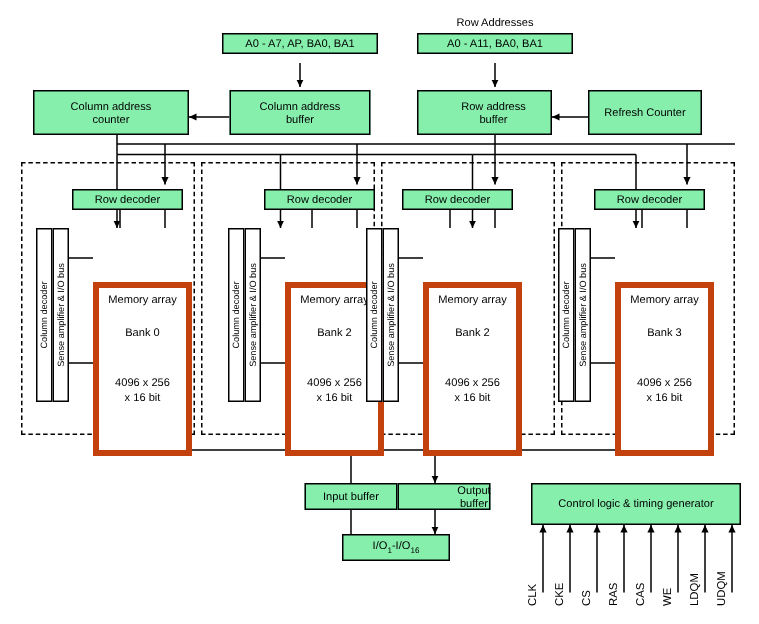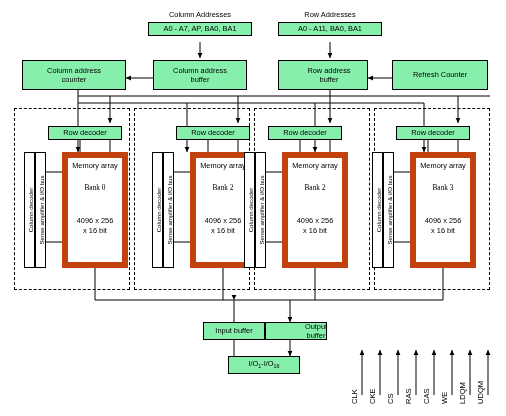--- a/index.html
+++ b/index.html
@@ -38,36 +38,36 @@
   .plainlabel {
     position: absolute;
     font-size: 7.4px;
     color: #000;
     text-align: center;
     white-space: nowrap;
   }
   .bankcell {
     position: absolute;
     box-sizing: border-box;
-    border: 6px solid #c2410c;
+    border: 4px solid #c2410c;
     background: #fff;
     font-size: 7.4px;
     color: #000;
     text-align: center;
+    margin-top: 36px;
   }
   .bankcell .ttl {
     position: absolute;
     left: 0; right: 0;
     top: 3px;
   }
   .bankcell .bname {
     position: absolute;
     left: 0; right: 0;
     top: 25px;
-    font-family: Liberation Serif, serif;
   }
   .bankcell .bsize {
     position: absolute;
     left: 0; right: 0;
     top: 58px;
     line-height: 1.3;
   }
   .vstrip {
     position: absolute;
     box-sizing: border-box;
@@ -180,33 +180,32 @@
       <path d="M380,395 L380,350" marker-end="url(#ar)"></path>
       <path d="M398,395 L398,350" marker-end="url(#ar)"></path>
       <path d="M416,395 L416,350" marker-end="url(#ar)"></path>
       <path d="M434,395 L434,350" marker-end="url(#ar)"></path>
       <path d="M452,395 L452,350" marker-end="url(#ar)"></path>
       <path d="M470,395 L470,350" marker-end="url(#ar)"></path>
       <path d="M488,395 L488,350" marker-end="url(#ar)"></path>
     </g>
   </svg>
 
-  <div class="plainlabel" style="left:148px; top:10px; width:104px;">Column Addresses</div>
   <div class="box" style="left:148px; top:22px; width:104px; height:14px;">A0 - A7, AP, BA0, BA1</div>
 
   <div class="plainlabel" style="left:278px; top:10px; width:104px;">Row Addresses</div>
   <div class="box" style="left:278px; top:22px; width:104px; height:14px;">A0 - A11, BA0, BA1</div>
 
   <div class="box" style="left:22px; top:60px; width:104px; height:30px; white-space:pre-line;">Column address
 counter</div>
   <div class="box" style="left:153px; top:60px; width:94px; height:30px; white-space:pre-line;">Column address
 buffer</div>
   <div class="box" style="left:278px; top:60px; width:90px; height:30px; white-space:pre-line;padding-left:12px;">Row address
 buffer</div>
-  <div class="box" style="left:392px; top:60px; width:96px; height:30px; white-space:pre-line;">Refresh Counter</div>
+  <div class="box" style="left:392px; top:60px; width:76px; height:30px; white-space:pre-line;">Refresh Counter</div>
 
   <div class="dashbox" style="left:14px; top:108px; width:116px; height:182px;"></div>
   <div class="dashbox" style="left:134px; top:108px; width:116px; height:182px;"></div>
   <div class="dashbox" style="left:254px; top:108px; width:116px; height:182px;"></div>
   <div class="dashbox" style="left:374px; top:108px; width:116px; height:182px;"></div>
 
   <div class="box" style="left:48px; top:126px; width:74px; height:14px;">Row decoder</div>
   <div class="vstrip" style="left:24px; top:152px; width:11px; height:116px;">
     <span>Column decoder</span>
   </div>
@@ -272,20 +271,21 @@
 
   <div class="box" style="left:203px; top:322px; width:62px; height:18px;">Input buffer</div>
   <div class="box" style="left:265px; top:322px; width:62px; height:18px;padding-left:40px;">Output buffer</div>
 
   <div class="box" style="left:228px; top:356px; width:72px; height:18px;">
     <span>
       <span>I/O</span><span class="iosub">1</span><span>-I/O</span><span class="iosub">16</span>
     </span>
   </div>
 
+  <div class="box" style="left:354px; top:322px; width:140px; height:28px;">Control logic &amp; timing generator</div>
 
   <div class="ctrlsig" style="left:359px; top:395px;">CLK</div>
   <div class="ctrlsig" style="left:377px; top:395px;">CKE</div>
   <div class="ctrlsig" style="left:395px; top:395px;">CS</div>
   <div class="ctrlsig" style="left:413px; top:395px;">RAS</div>
   <div class="ctrlsig" style="left:431px; top:395px;">CAS</div>
   <div class="ctrlsig" style="left:449px; top:395px;">WE</div>
   <div class="ctrlsig" style="left:467px; top:395px;">LDQM</div>
   <div class="ctrlsig" style="left:485px; top:395px;">UDQM</div>
 

